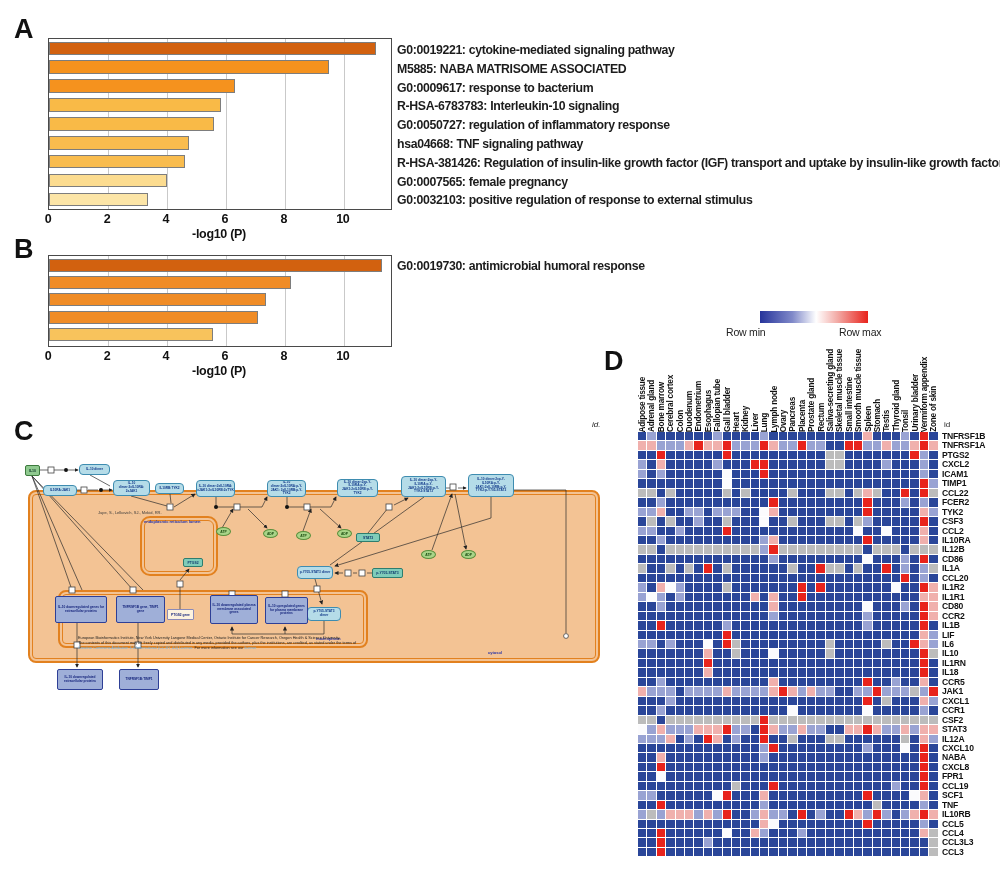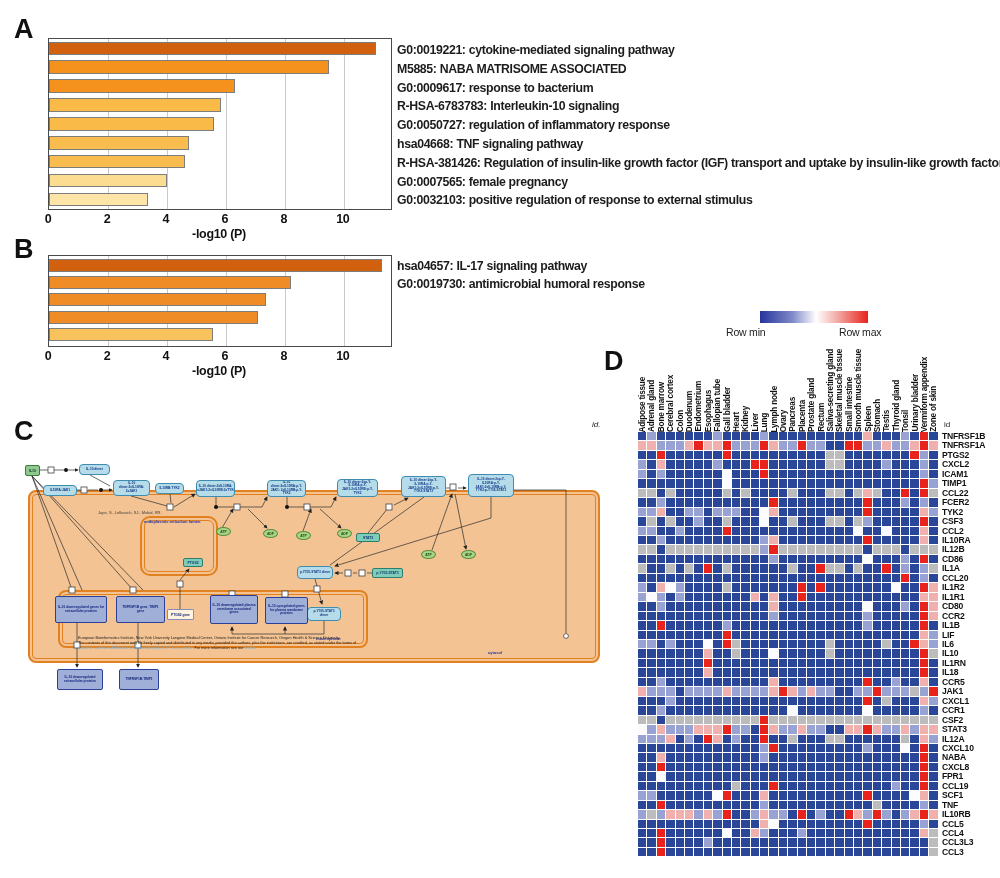--- a/index.html
+++ b/index.html
@@ -119,21 +119,20 @@
   <div class="tickrow" id="ticksB" style="left:48px;top:349px;width:342px;height:14px;">
       <span class="tick" style="left: 0px;">0</span>
       <span class="tick" style="left: 58.9655px;">2</span>
       <span class="tick" style="left: 117.931px;">4</span>
       <span class="tick" style="left: 176.897px;">6</span>
       <span class="tick" style="left: 235.862px;">8</span>
       <span class="tick" style="left: 294.828px;">10</span>
     </div>
   <div class="xlabel" style="left:48px;top:364px;width:342px;">-log10 (P)</div>
   <div class="cats catsB" id="catsB" style="left:397px;top:257px;">
-      <div>hsa04657: IL-17 signaling pathway</div>
       <div>G0:0019730: antimicrobial humoral response</div>
     </div>
 
   <div class="grad"></div>
   <div class="gradlab" style="left:726px;top:326px;">Row min</div>
   <div class="gradlab" style="left:839px;top:326px;">Row max</div>
 
   <div class="pw" id="pathway">
     <div class="comp" style="left:8px;top:40px;width:572px;height:173px;"></div>
     <div class="comp er" style="left:120px;top:66px;width:78px;height:60px;"></div>

